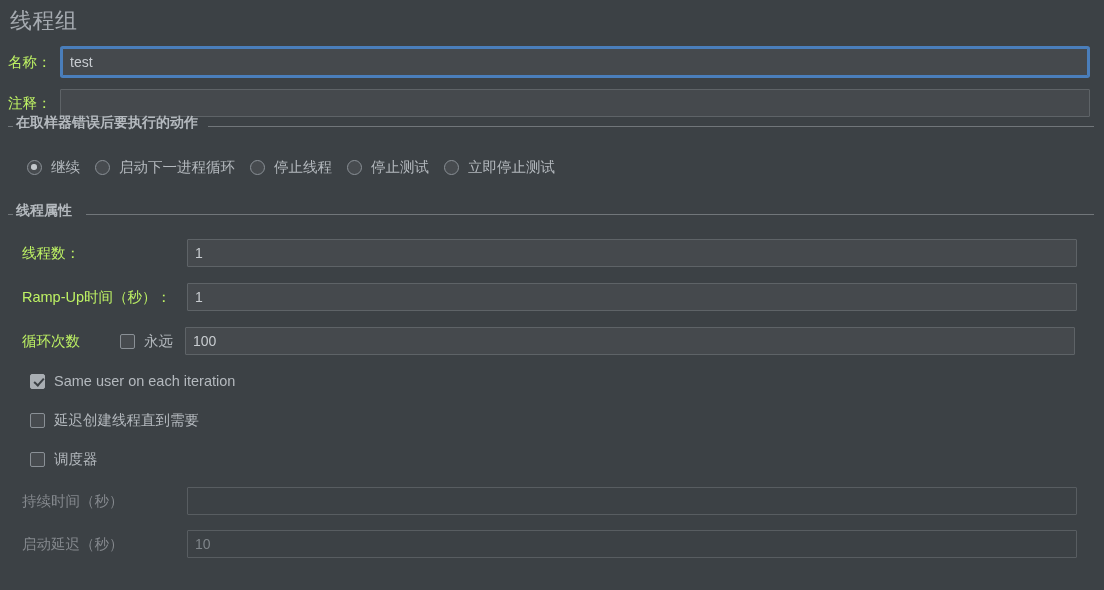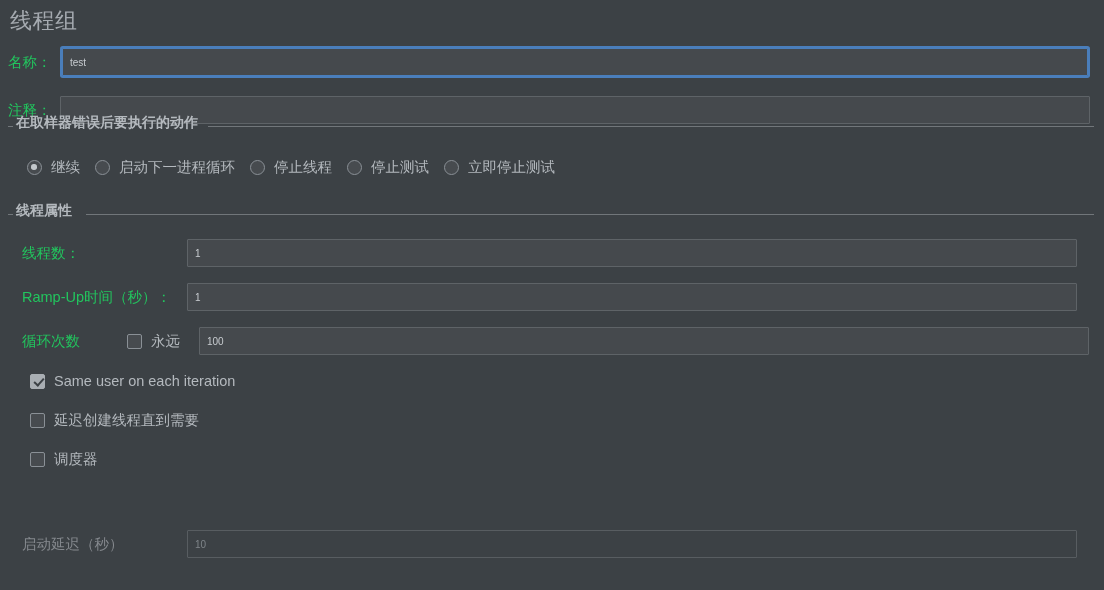--- a/index.html
+++ b/index.html
@@ -39,30 +39,30 @@
 
   
   .field-row {
     position: absolute;
     display: flex;
     align-items: center;
     height: 28px;
   }
   .field-label {
     font-size: 14.5px;
-    color: #22c55e;
+    color: #bef264;
     white-space: nowrap;
   }
 
   .txtbox {
     box-sizing: border-box;
     background: #45494d;
     border: 1px solid #5e6367;
     color: #c8ccd0;
-    font-size: 10px;
+    font-size: 14px;
     font-family: "Liberation Sans", "DejaVu Sans", sans-serif;
     padding: 2px 7px;
     height: 28px;
     line-height: 22px;
     outline: none;
     border-radius: 1px;
   }
   .txtbox::placeholder { color: #7c8288; }
 
   .txtbox.focused {
@@ -193,21 +193,21 @@
 
 <div class="panel">
 
   <div class="panel-title">线程组</div>
 
   <div class="field-row" style="left:8px; top:48px; width:1086px;">
     <span class="field-label" style="width:52px;">名称：</span>
     <input class="txtbox focused" type="text" style="width: 1026px; margin-left: 2px;" value="test">
   </div>
 
-  <div class="field-row" style="left:8px; top:96px; width:1086px;">
+  <div class="field-row" style="left:8px; top:89px; width:1086px;">
     <span class="field-label" style="width:52px;">注释：</span>
     <input class="txtbox" type="text" style="width: 1030px;" value="">
   </div>
 
   <div class="groupbox" style="top:118px;">
     <div class="group-head">
       <span class="gl-left"></span>
       <span class="gtitle">在取样器错误后要执行的动作</span>
       <span class="gl-right" style="left:200px; right:0;"></span>
     </div>
@@ -247,21 +247,21 @@
   <div class="field-row" style="left:22px; top:239px;">
     <span class="field-label" style="width:165px;">线程数：</span>
     <input class="txtbox" type="text" style="width: 890px;" value="1">
   </div>
 
   <div class="field-row" style="left:22px; top:283px;">
     <span class="field-label" style="width:165px;">Ramp-Up时间（秒）：</span>
     <input class="txtbox" type="text" style="width: 890px;" value="1">
   </div>
 
-  <div class="field-row" style="left:22px; top:327px;gap:7px;">
+  <div class="field-row" style="left:22px; top:327px;">
     <span class="field-label" style="width:98px;">循环次数</span>
     <label class="check-row" style="position:relative; margin-right:12px;">
       <span class="check-mark"></span>
       <span class="check-label">永远</span>
     </label>
     <input class="txtbox" type="text" style="width: 890px;" value="100">
   </div>
 
   <label class="check-row checked" style="left:30px; top:373px;">
     <span class="check-mark"></span>
@@ -271,19 +271,23 @@
   <label class="check-row" style="left:30px; top:411px;">
     <span class="check-mark"></span>
     <span class="check-label">延迟创建线程直到需要</span>
   </label>
 
   <label class="check-row" style="left:30px; top:450px;">
     <span class="check-mark"></span>
     <span class="check-label">调度器</span>
   </label>
 
+  <div class="field-row" style="left:22px; top:487px;">
+    <span class="field-label lbl-muted" style="width:165px;">持续时间（秒）</span>
+    <input class="txtbox disabled" type="text" disabled="" style="width: 890px;" value="">
+  </div>
 
   <div class="field-row" style="left:22px; top:530px;">
     <span class="field-label lbl-muted" style="width:165px;">启动延迟（秒）</span>
     <input class="txtbox disabled" type="text" disabled="" style="width: 890px;" value="10">
   </div>
 
 </div>
 
 </body></html>

